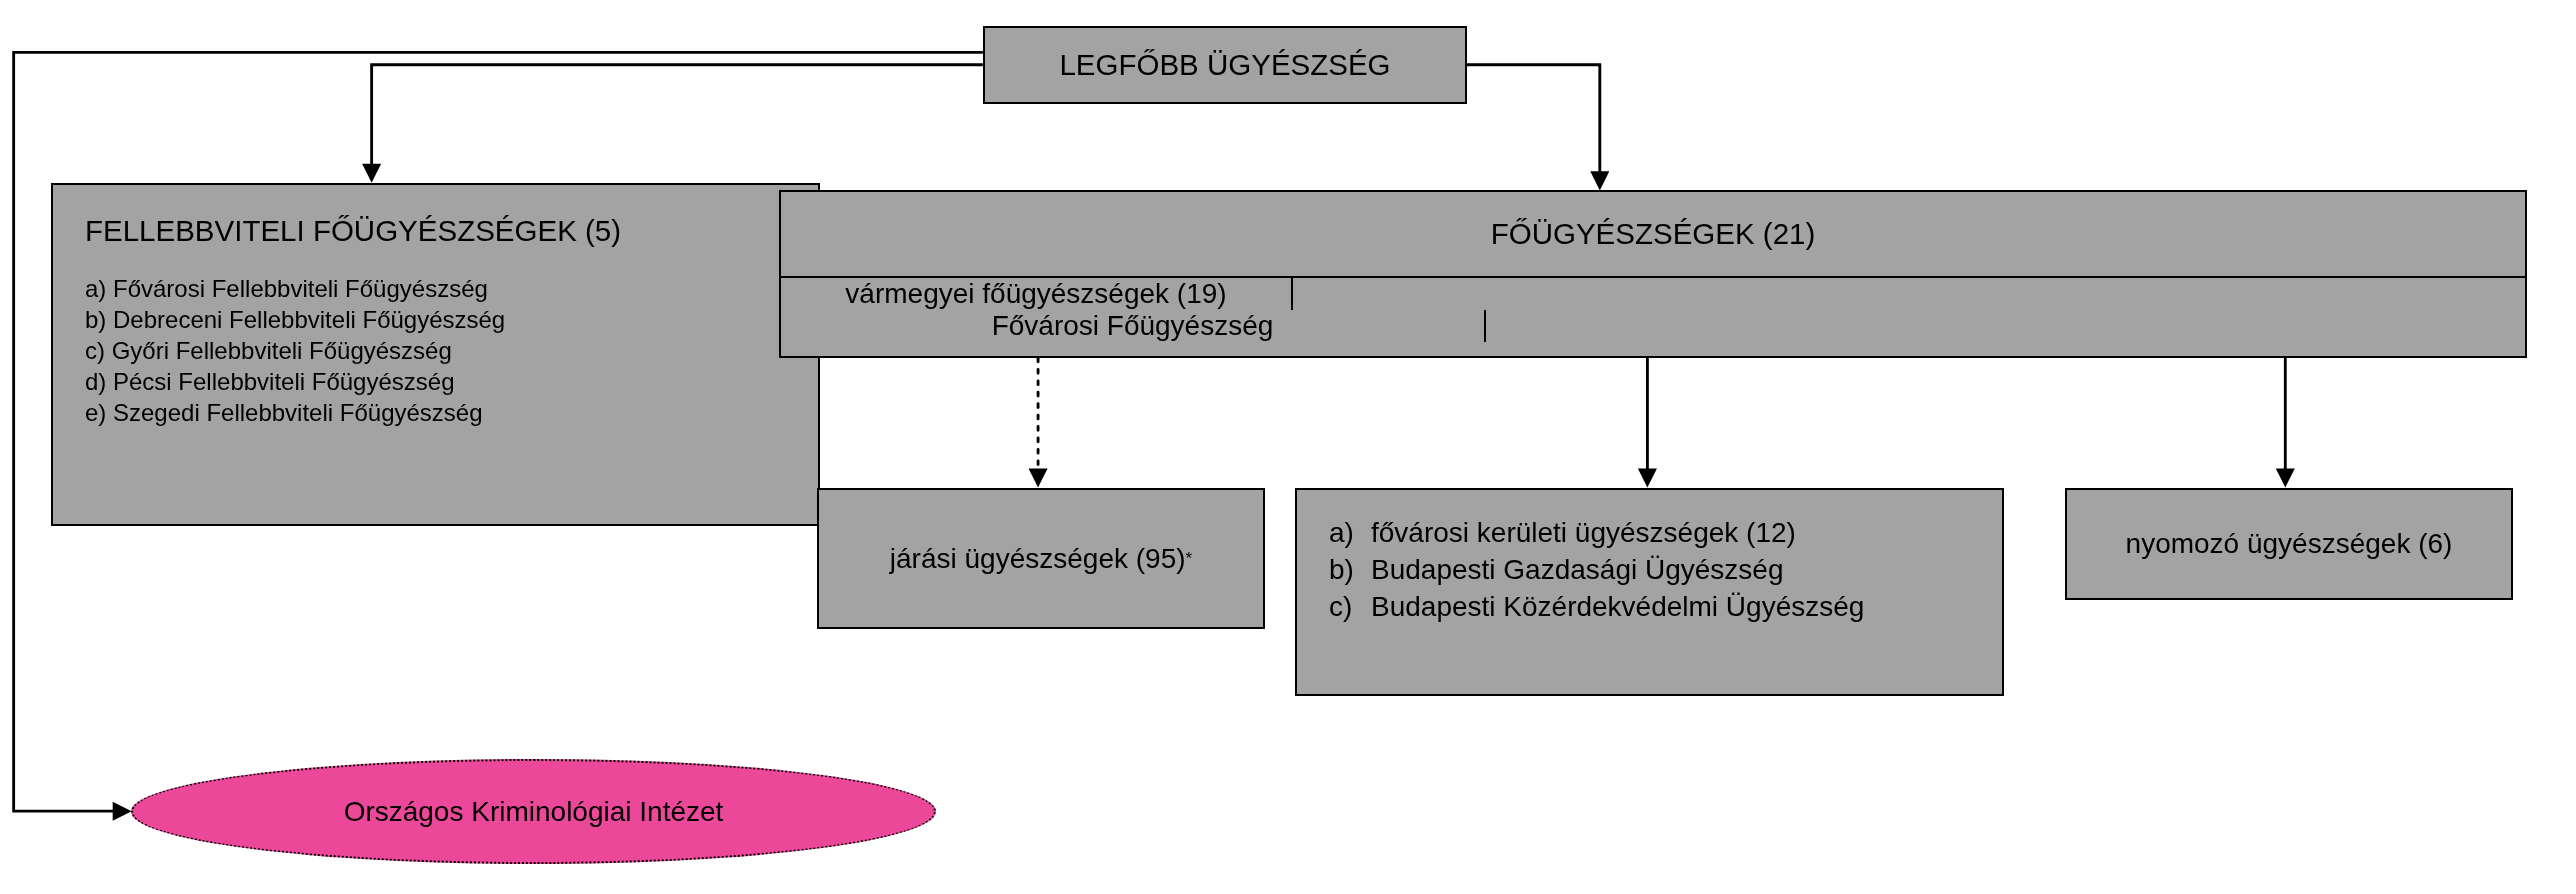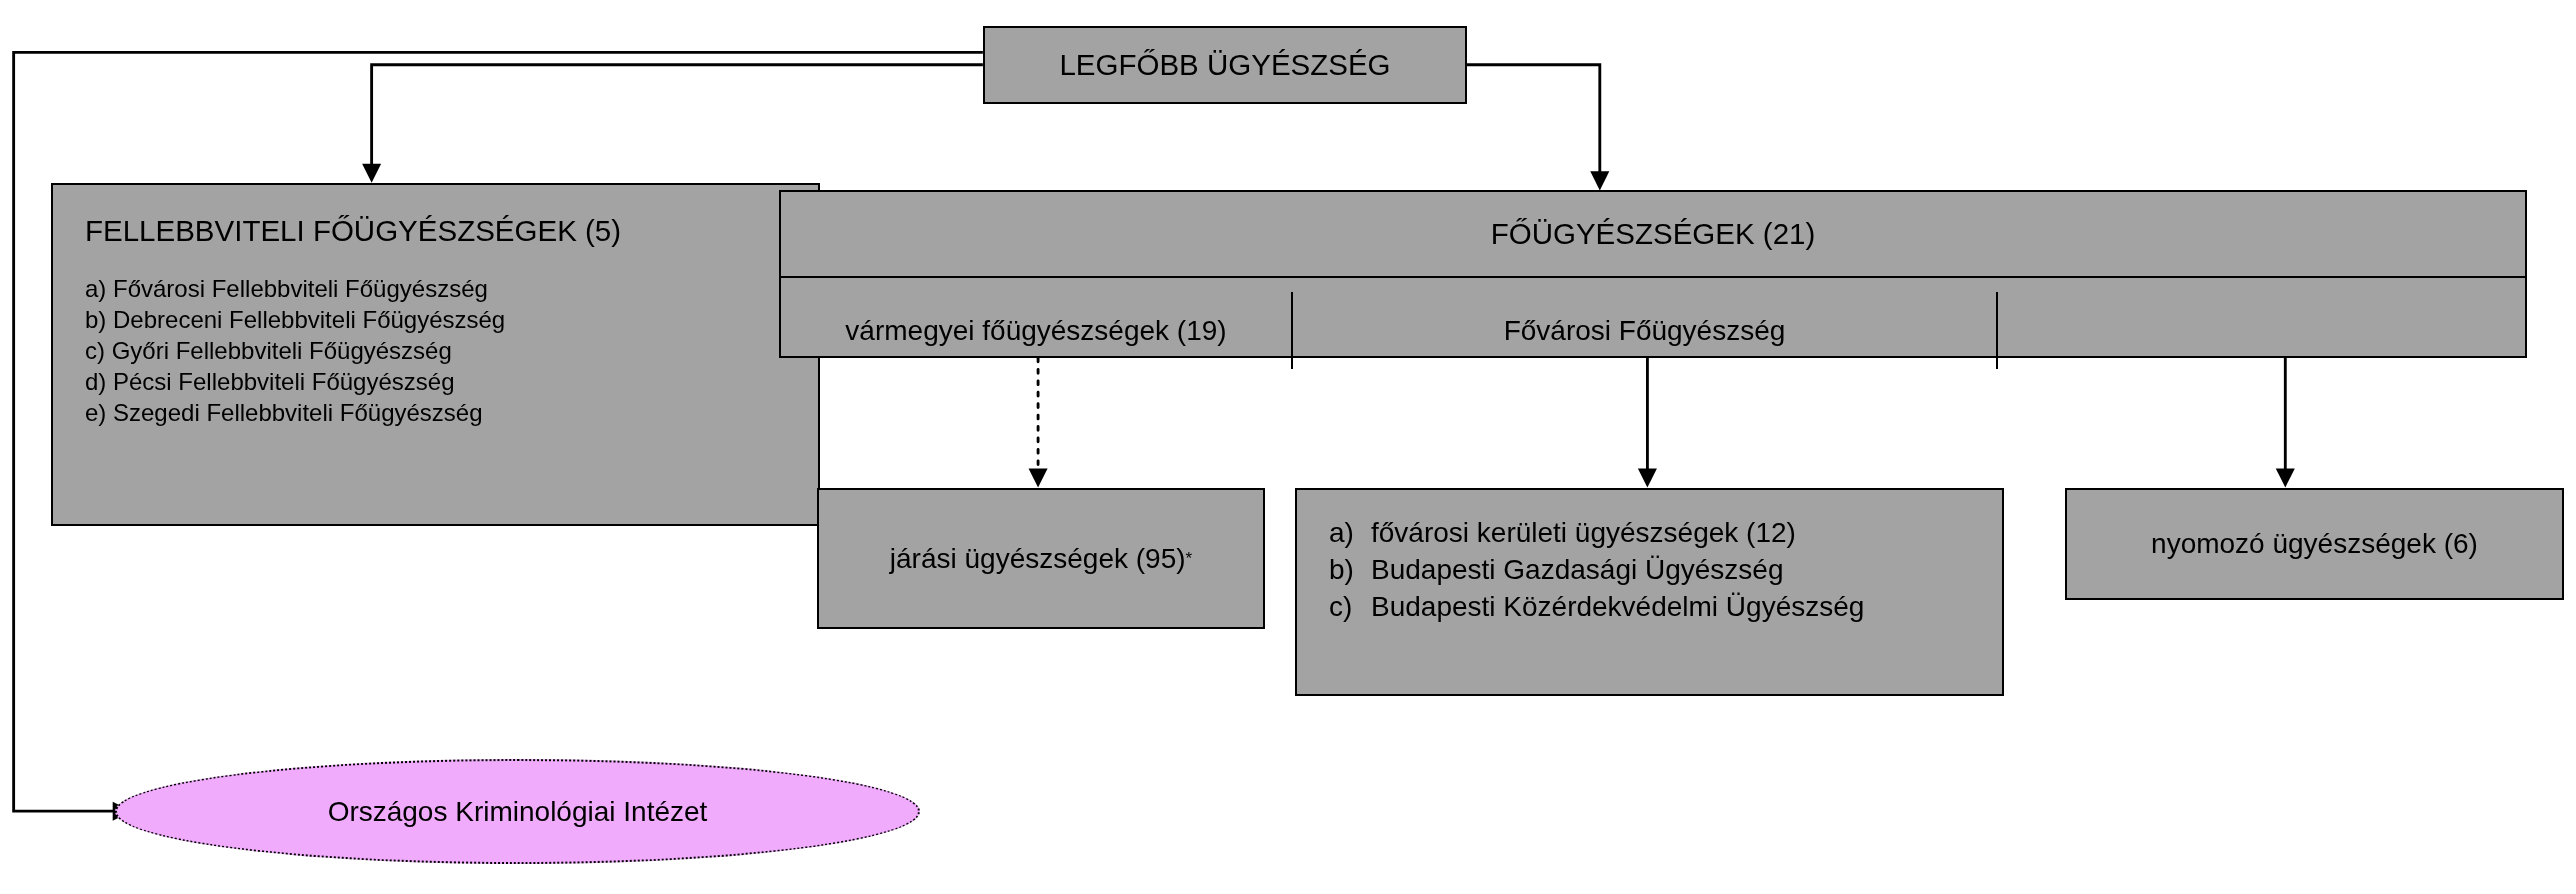--- a/index.html
+++ b/index.html
@@ -80,24 +80,25 @@
     top: 0;
     width: 100%;
     height: 86px;
     font-size: 29.5px;
     border-bottom: 2.9px solid #000;
     box-sizing: border-box;
   }
   #fo-cols {
     position: absolute;
     left: 0;
-    top: 100px;
+    top: 86px;
     width: 100%;
     height: 77px;
     display: flex;
+    flex-direction: column;
   }
   #fo-cols .col {
     font-size: 28px;
     box-sizing: border-box;
     display: flex;
     align-items: center;
     justify-content: center;
     text-align: center;
   }
   #fo-col-0 { width: 512px; border-right: 2.9px solid #000; }
@@ -133,38 +134,38 @@
   }
   .fov-item .marker {
     width: 42px;
     flex: 0 0 42px;
   }
 
   
   #nyomozo-box {
     left: 2065px;
     top: 488px;
-    width: 499px;
+    width: 448px;
     height: 112px;
     font-size: 28px;
     justify-content: center;
   }
 
   
   #okri-ellipse {
     position: absolute;
-    left: 115px;
+    left: 131px;
     top: 759px;
     width: 805px;
     height: 105px;
     border: 2.9px dotted #000000;
     border-radius: 50%;
     box-sizing: border-box;
     font-size: 28px;
-    background: #f0abfc;
+    background: #ec4899;
     justify-content: center;
   }
 </style>
 </head>
 <body>
 
 <div id="canvas">
 
   <svg class="connectors" viewBox="0 0 2705 939">
 

